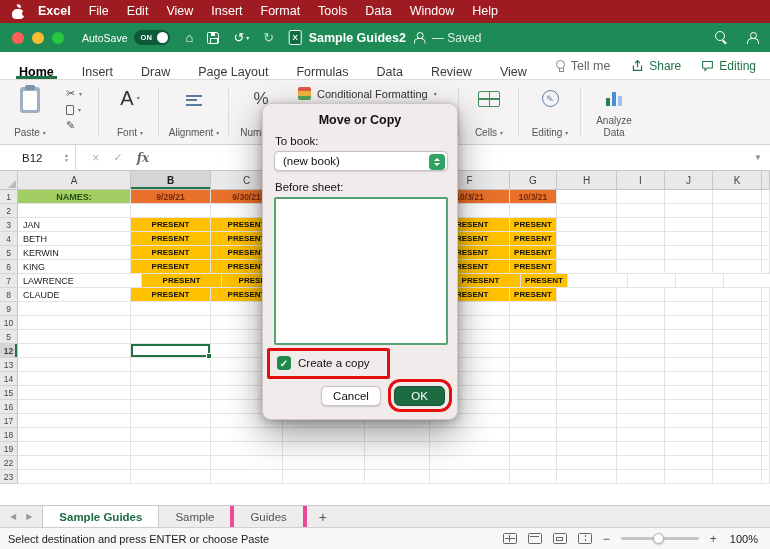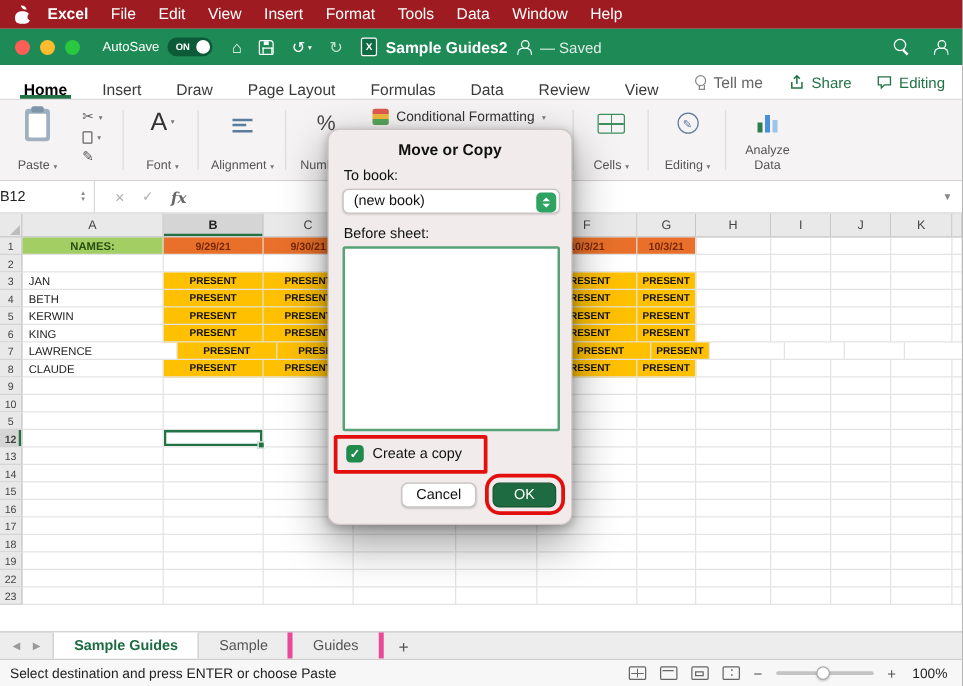--- a/index.html
+++ b/index.html
@@ -78,21 +78,21 @@
   .edit-icon { width:17px; height:17px; border-radius:50%; border:1.4px solid #5B7B9D; color:#5B7B9D; font-size:9px; display:flex; align-items:center; justify-content:center; margin-top:3px; }
   .an-icon { display:flex; align-items:flex-end; gap:2px; height:16px; margin-top:3px; }
   .an-icon i { display:block; width:4px; }
   .an-icon i:nth-child(1){ height:8px; background:#2F7D4F; }
   .an-icon i:nth-child(2){ height:14px; background:#4A90D9; }
   .an-icon i:nth-child(3){ height:10px; background:#9DC3EA; }
   .lbl2 { font-size:10px; color:#555; text-align:center; line-height:1.15; width:56px; }
 
   
   .fbar { position:absolute; left:0; top:145px; width:100%; height:26px; background:#fff; border-bottom:1px solid #C9C9C9; display:flex; align-items:center; }
-  .namebox { width:76px; height:100%; border-right:1px solid #D8D8D8; display:flex; align-items:center; padding:0 6px 0 0; font-size:11.5px; color:#222; }
+  .namebox { width:76px; height:100%; border-right:1px solid #D8D8D8; display:flex; align-items:center; padding:0 6px 0 22px; font-size:11.5px; color:#222; }
   .nb-stepper { margin-left:auto; display:flex; flex-direction:column; align-items:center; line-height:4.5px; font-size:5px; color:#888; }
   .fb-x { color:#B0B0B0; font-size:13px; margin-left:16px; }
   .fb-check { color:#B0B0B0; font-size:11px; margin-left:14px; }
   .fb-fx { font-family:"DejaVu Serif", serif; font-style:italic; font-weight:bold; font-size:12px; color:#666; margin-left:14px; }
   .fb-caret { margin-left:auto; margin-right:8px; color:#888; font-size:8px; }
 
   
   .grid { position:absolute; left:0; top:171px; width:100%; height:334px; background:#fff; overflow:hidden; }
   .ghead { display:flex; height:19px; }
   .corner { width:18px; flex:0 0 auto; background:#E9E9E9; border-right:1px solid #C6C6C6; border-bottom:1px solid #C6C6C6; position:relative; }

